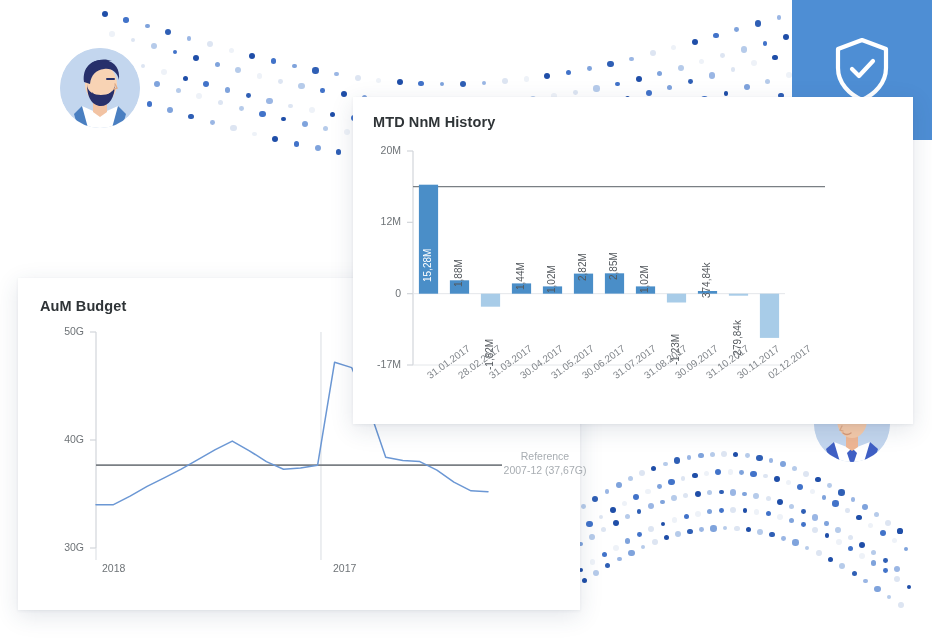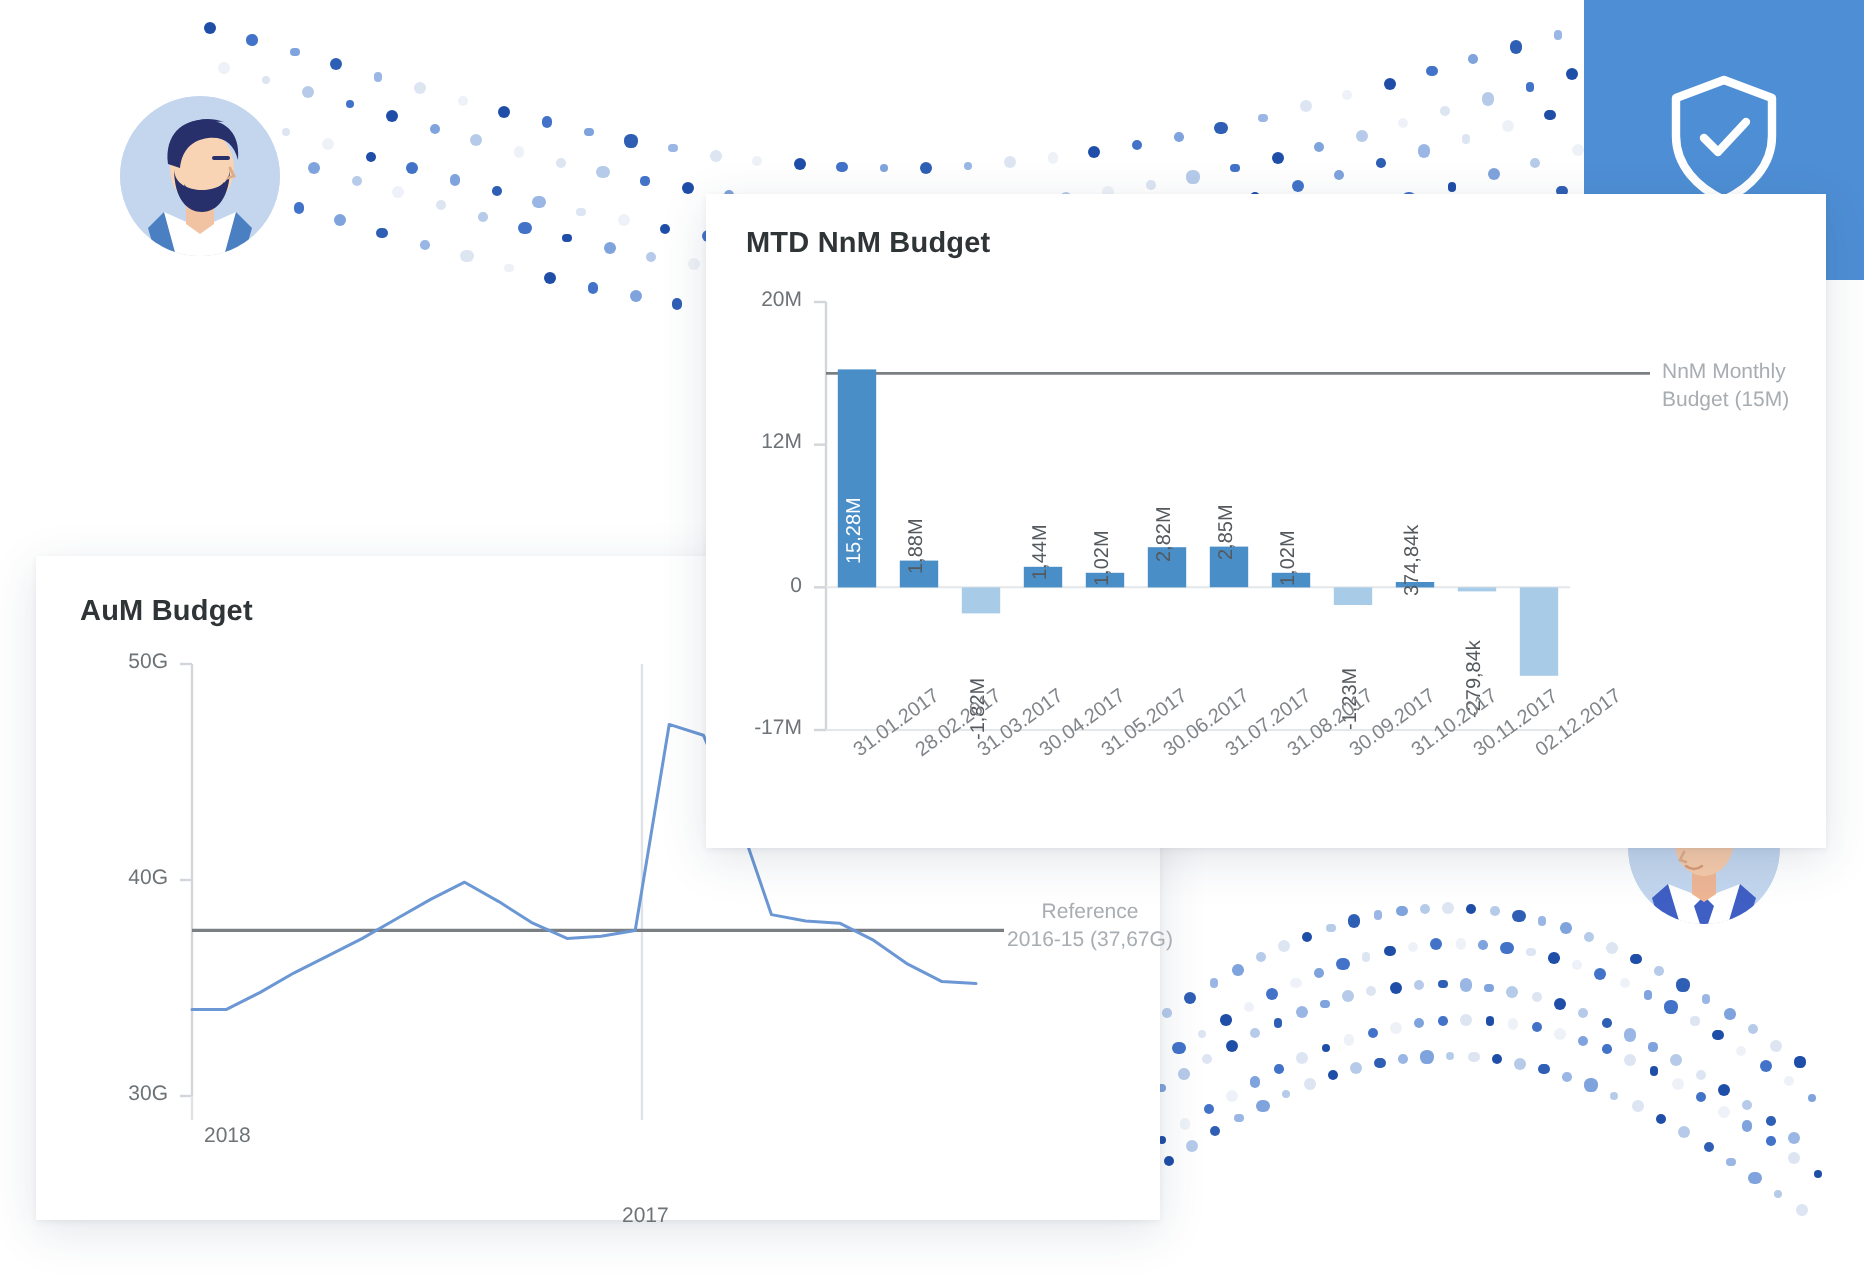--- a/index.html
+++ b/index.html
@@ -454,30 +454,30 @@
           <line x1="62" y1="16" x2="68" y2="16" stroke="#d2d6da" stroke-width="1.2"></line>
           <line x1="292.97391304347826" y1="16" x2="292.97391304347826" y2="244" stroke="#dfe3e7" stroke-width="1.2"></line>
           <line x1="68" y1="232" x2="68" y2="244" stroke="#dfe3e7" stroke-width="1.2"></line>
           <line x1="68" y1="149.164" x2="474" y2="149.164" stroke="#7a7f84" stroke-width="1.6"></line>
           <polyline points="68.0,188.8 85.0,188.8 102.1,180.2 119.1,170.4 136.2,161.8 153.2,153.2 170.3,143.4 187.3,133.7 204.3,125.1 221.4,134.8 238.4,145.6 255.5,153.2 272.5,152.1 289.6,149.2 306.6,46.2 323.7,51.6 340.7,91.6 357.7,141.3 374.8,144.5 391.8,145.6 408.9,154.2 425.9,166.1 443.0,174.8 460.0,175.8" fill="none" stroke="#6b97d4" stroke-width="1.5" stroke-linejoin="round" stroke-linecap="round"></polyline>
         </svg>
         <div class="axis-label ylab" style="left: 0px; width: 56px; top: 225px;">30G</div>
         <div class="axis-label ylab" style="left: 0px; width: 56px; top: 117px; text-align: right;">40G</div>
         <div class="axis-label ylab" style="left: 0px; width: 56px; top: 9px;">50G</div>
         <div class="year-lab" style="left: 74px; top: 246px;">2018</div>
-        <div class="year-lab" style="left: 283px; top: 246px; margin-top: 40px;">2017</div>
+        <div class="year-lab" style="left: 305px; top: 246px;">2017</div>
         <div class="ref-note center" style="left: 462px; top: 133.164px; width: 110px;">
           <div>Reference</div>
-          <div>2016-15 (37,67G)</div>
+          <div>2007-12 (37,67G)</div>
         </div>
       </div>
   </div>
 
   <div class="panel" id="mtd-panel">
-    <div class="panel-title">MTD NnM Budget</div>
+    <div class="panel-title">MTD NnM History</div>
     <div class="plot" id="mtd-plot" style="left: 6px; top: 40px; width: 548px; height: 280px;">
         <svg width="548" height="280">
           <line x1="54" y1="14" x2="54" y2="228" stroke="#d2d6da" stroke-width="1.2"></line>
           <line x1="48" y1="228" x2="54" y2="228" stroke="#d2d6da" stroke-width="1.2"></line>
           <line x1="48" y1="156.66666666666669" x2="54" y2="156.66666666666669" stroke="#d2d6da" stroke-width="1.2"></line>
           <line x1="48" y1="85.33333333333334" x2="54" y2="85.33333333333334" stroke="#d2d6da" stroke-width="1.2"></line>
           <line x1="48" y1="14" x2="54" y2="14" stroke="#d2d6da" stroke-width="1.2"></line>
           <line x1="54" y1="228" x2="426" y2="228" stroke="#e4e7ea" stroke-width="1"></line>
           <line x1="54" y1="156.66666666666669" x2="426" y2="156.66666666666669" stroke="#e4e7ea" stroke-width="1"></line>
           <line x1="54" y1="49.66666666666666" x2="466" y2="49.66666666666666" stroke="#7a7f84" stroke-width="1.4"></line>
@@ -514,20 +514,16 @@
         <div class="xtick-rot" style="left: 127.5px; top: 235px;">31.03.2017</div>
         <div class="xtick-rot" style="left: 158.5px; top: 235px;">30.04.2017</div>
         <div class="xtick-rot" style="left: 189.5px; top: 235px;">31.05.2017</div>
         <div class="xtick-rot" style="left: 220.5px; top: 235px;">30.06.2017</div>
         <div class="xtick-rot" style="left: 251.5px; top: 235px;">31.07.2017</div>
         <div class="xtick-rot" style="left: 282.5px; top: 235px;">31.08.2017</div>
         <div class="xtick-rot" style="left: 313.5px; top: 235px;">30.09.2017</div>
         <div class="xtick-rot" style="left: 344.5px; top: 235px;">31.10.2017</div>
         <div class="xtick-rot" style="left: 375.5px; top: 235px;">30.11.2017</div>
         <div class="xtick-rot" style="left: 406.5px; top: 235px;">02.12.2017</div>
-        <div class="ref-note" style="left: 472px; top: 41.6667px; width: 96px;">
-          <div>NnM Monthly</div>
-          <div>Budget (15M)</div>
-        </div>
       </div>
   </div>
 
 </div>
 
 </body></html>

